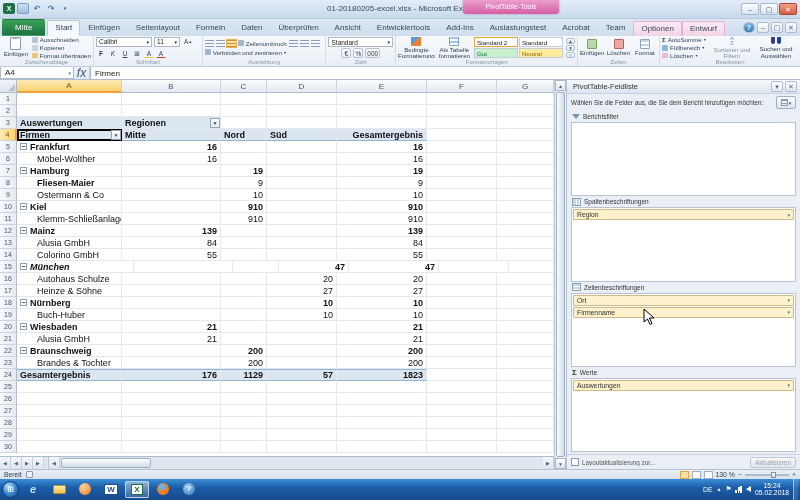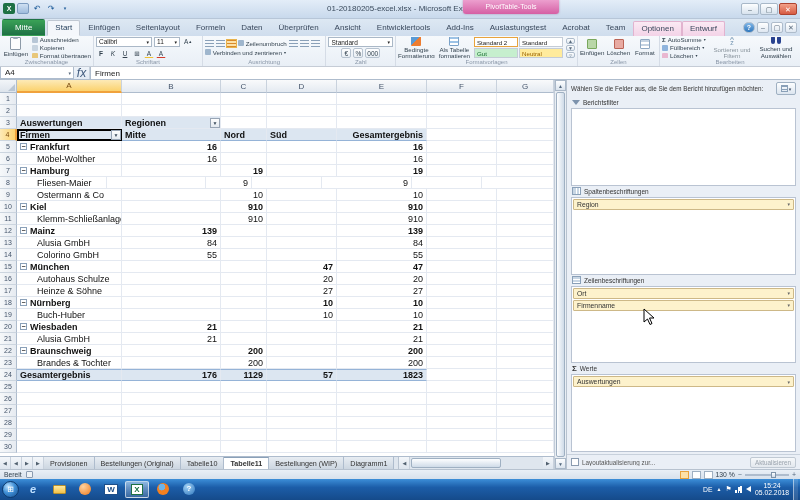--- a/index.html
+++ b/index.html
@@ -444,21 +444,21 @@
             <div class="cell b" style="width: 105px;"><span class="minusbox">−</span>Hamburg</div>
             <div class="cell num b" style="width: 99px;"></div>
             <div class="cell num b" style="width: 46px;">19</div>
             <div class="cell num b" style="width: 70px;"></div>
             <div class="cell num b" style="width: 90px;">19</div>
             <div class="cell" style="width: 70px;"></div>
             <div class="cell" style="flex: 1 1 0%;"></div>
           </div>
           <div class="grow">
             <div class="rn">8</div>
-            <div class="cell indent" style="width: 90px;">Fliesen-Maier</div>
+            <div class="cell indent" style="width: 105px; font-weight: bold;">Fliesen-Maier</div>
             <div class="cell num" style="width: 99px;"></div>
             <div class="cell num" style="width: 46px;">9</div>
             <div class="cell num" style="width: 70px;"></div>
             <div class="cell num" style="width: 90px;">9</div>
             <div class="cell" style="width: 70px;"></div>
             <div class="cell" style="flex: 1 1 0%;"></div>
           </div>
           <div class="grow">
             <div class="rn">9</div>
             <div class="cell indent" style="width: 105px;">Ostermann &amp; Co</div>
@@ -514,21 +514,21 @@
             <div class="cell indent" style="width: 105px;">Colorino GmbH</div>
             <div class="cell num" style="width: 99px;">55</div>
             <div class="cell num" style="width: 46px;"></div>
             <div class="cell num" style="width: 70px;"></div>
             <div class="cell num" style="width: 90px;">55</div>
             <div class="cell" style="width: 70px;"></div>
             <div class="cell" style="flex: 1 1 0%;"></div>
           </div>
           <div class="grow">
             <div class="rn">15</div>
-            <div class="cell b" style="width: 105px;"><span class="minusbox">−</span>München</div>
+            <div class="cell b" style="width: 117px; font-style: italic;"><span class="minusbox">−</span>München</div>
             <div class="cell num b" style="width: 99px;"></div>
             <div class="cell num b" style="width: 46px;"></div>
             <div class="cell num b" style="width: 70px;">47</div>
             <div class="cell num b" style="width: 90px;">47</div>
             <div class="cell" style="width: 70px;"></div>
             <div class="cell" style="flex: 1 1 0%;"></div>
           </div>
           <div class="grow">
             <div class="rn">16</div>
             <div class="cell indent" style="width: 105px;">Autohaus Schulze</div>
@@ -678,44 +678,42 @@
             <div class="cell" style="width: 90px;"></div>
             <div class="cell" style="width: 70px;"></div>
             <div class="cell" style="flex: 1 1 0%;"></div>
           </div>
         </div>
       <div class="sheettabs">
         <span class="tnav">◀</span>
         <span class="tnav">◀</span>
         <span class="tnav">▶</span>
         <span class="tnav">▶</span>
-        <span id="sheet-tabs" style="display:flex;">
-            <div class="stab">Provisionen</div>
-            <div class="stab">Bestellungen (Original)</div>
-            <div class="stab">Tabelle10</div>
-            <div class="stab active">Tabelle11</div>
-            <div class="stab">Bestellungen (WIP)</div>
-            <div class="stab">Diagramm1</div>
-          </span>
         <span class="hsc">
           <span class="tnav">◀</span>
           <span class="hthumb"></span>
           <span style="flex:1"></span>
           <span class="tnav">▶</span>
         </span>
       </div>
     </div>
 
     <div class="vscroll">
       <span class="varrow">▲</span>
       <span class="vthumb"></span>
       <span class="varrow">▼</span>
     </div>
 
     <div class="panel">
+      <div class="ptitle">
+        <span>PivotTable-Feldliste</span>
+        <span class="sp"></span>
+        <span class="mini">▾</span>
+        <span class="mini">✕</span>
+      </div>
       <div class="pinstr">
         <span class="txt">Wählen Sie die Felder aus, die Sie dem Bericht hinzufügen möchten:</span>
         <span class="laybtn">
             <span class="gi"></span>
             <span>▾</span>
           </span>
       </div>
       <div class="pbody">
         <div class="areas" id="areas">
             <div class="alabel">

